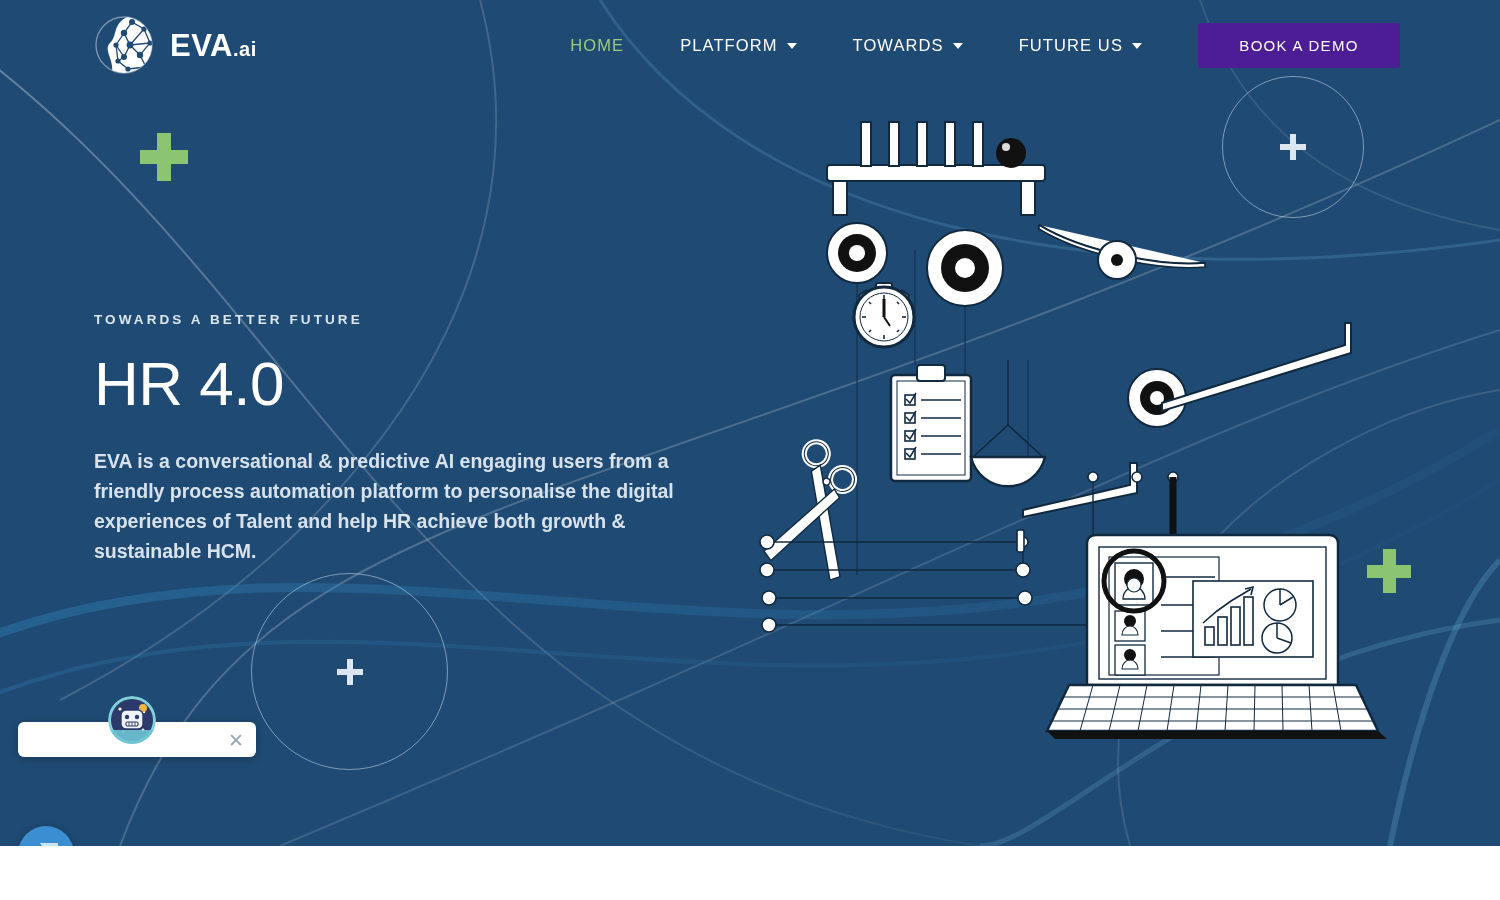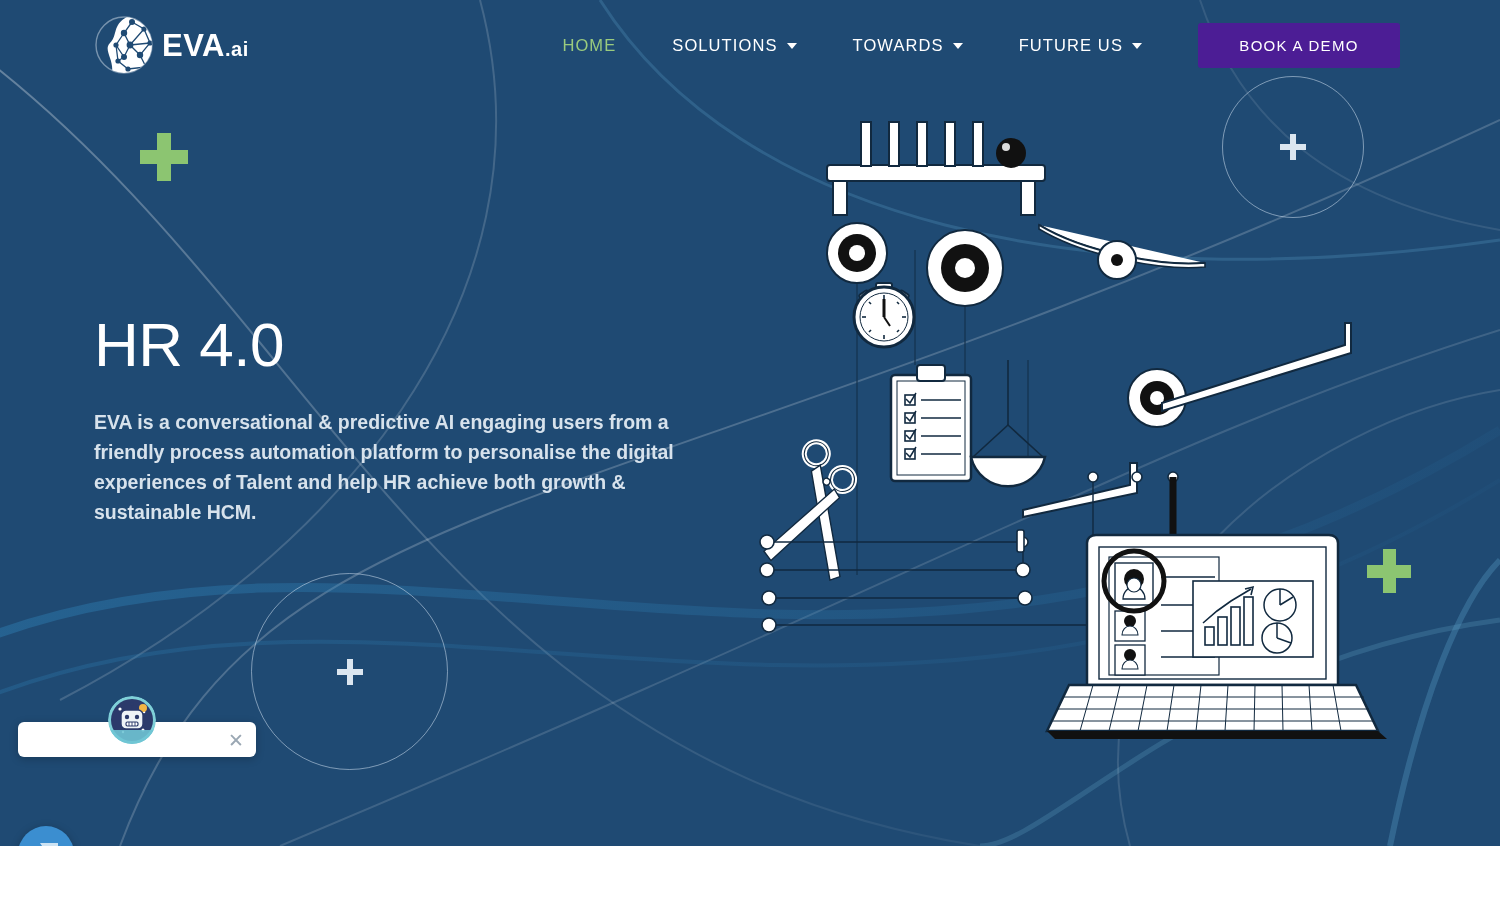--- a/index.html
+++ b/index.html
@@ -16,21 +16,21 @@
     background:#1f4a73; overflow:hidden;
   }
   #bgsvg { position:absolute; left:0; top:0; width:1500px; height:846px; }
   #artsvg { position:absolute; left:745px; top:105px; width:680px; height:640px; }
 
   
   #header {
     position:absolute; left:0; top:0; width:1500px; height:90px;
     display:flex; align-items:center; z-index:40;
   }
-  #logo { display:flex; align-items:center; margin-left:94px; }
+  #logo { display:flex; align-items:center; margin-left:94px;gap:8px; }
   #logo .mark { width:60px; height:60px; }
   #logo .word {
     margin-left:8px; color:#ffffff; font-size:31px; font-weight:bold;
     letter-spacing:0.5px; line-height:1;
   }
   #logo .word .suffix { font-size:20px; font-weight:bold; }
 
   #nav { margin-left:auto; display:flex; align-items:center; margin-right:100px; }
   .nav-item {
     display:flex; align-items:center; gap:9px;
@@ -387,36 +387,37 @@
       <div class="word" data-name="logo-wordmark">
         <span data-name="logo-name">EVA</span><span class="suffix" data-name="logo-suffix">.ai</span>
       </div>
     </div>
 
     <nav id="nav" data-name="main-navigation">
       <div class="nav-item active" data-name="nav-item-home">
         <span data-name="nav-item-label">HOME</span>
       </div>
       <div class="nav-item" data-name="nav-item-solutions">
-        <span data-name="nav-item-label">SOLUTIONS</span>
+        <span data-name="nav-item-label">PLATFORM</span>
         <span class="caret" data-name="chevron-down-icon"></span>
       </div>
       <div class="nav-item" data-name="nav-item-platform">
         <span data-name="nav-item-label">TOWARDS</span>
         <span class="caret" data-name="chevron-down-icon"></span>
       </div>
       <div class="nav-item" data-name="nav-item-about-us">
         <span data-name="nav-item-label">FUTURE US</span>
         <span class="caret" data-name="chevron-down-icon"></span>
       </div>
       <button id="demo-btn" data-name="book-a-demo-button">BOOK A DEMO</button>
     </nav>
   </div>
 
   <div id="hero" data-name="hero-copy">
+    <div id="eyebrow" data-name="hero-eyebrow">TOWARDS A BETTER FUTURE</div>
     <h1 id="title" data-name="page-title">HR 4.0</h1>
     <p id="subtitle" data-name="hero-subtitle">EVA is a conversational &amp; predictive AI engaging users from a friendly process automation platform to personalise the digital experiences of Talent and help HR achieve both growth &amp; sustainable HCM.</p>
   </div>
 
   <div id="chat-avatar" data-name="robot-avatar-icon">
     <svg viewBox="0 0 48 48" width="48" height="48">
       <circle cx="24" cy="24" r="24" fill="#7fd0d8"></circle>
       <circle cx="24" cy="24" r="21" fill="#2b3a6b"></circle>
       <circle cx="12" cy="13" r="1.6" fill="#ffffff"></circle>
       <circle cx="36" cy="16" r="1.3" fill="#ffffff"></circle>

